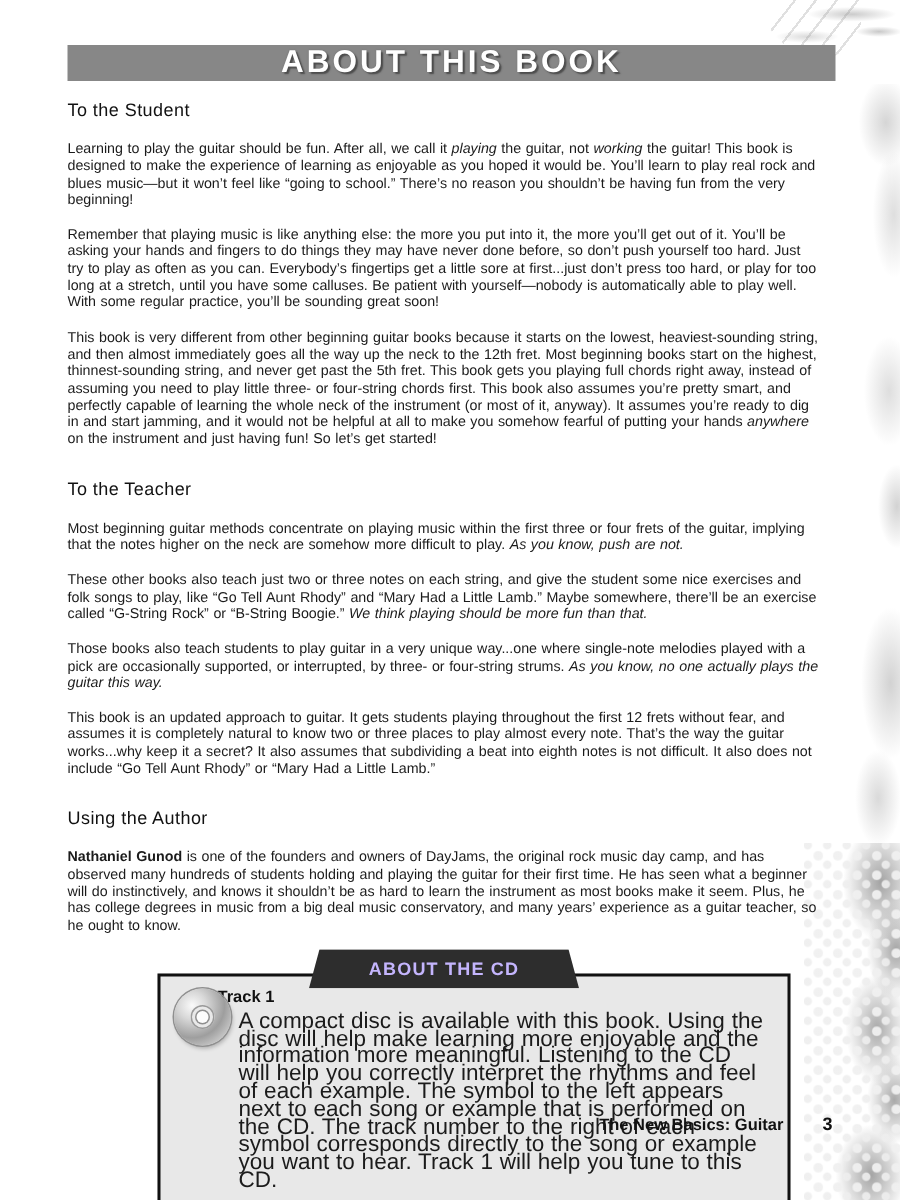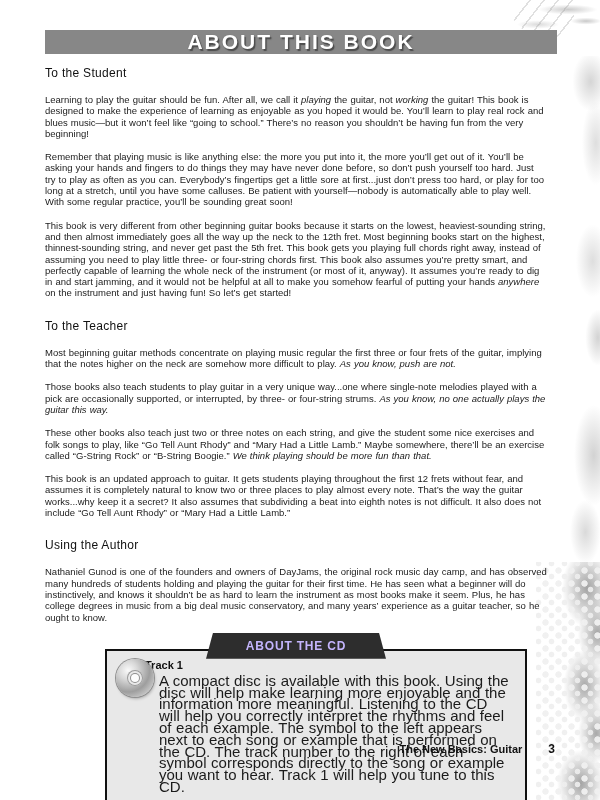--- a/index.html
+++ b/index.html
@@ -72,21 +72,21 @@
     font-size:12px; font-weight:normal; letter-spacing:.3px;
     color:#111; margin:18px 0 4px; line-height:18px;
   }
   section.first h2 { margin-top:4px; }
   p.body {
     margin:12px 0 8px;
     font-size:9.5px; line-height:11.3px; word-spacing:.4px;
     text-align:left; color:#1b1b1b;
   }
   .i { font-style:italic; }
-  .b { font-weight:normal; }
+  .b { font-weight:bold; }
 
   
   .cd-area { margin-top:10px; position:relative; }
   .cd-banner {
     width:180px; height:26px; margin:0 auto; position:relative; z-index:3;
     background: var(--cd-banner-dark, #2d2d2d);
     clip-path: polygon(7px 0, calc(100% - 7px) 0, 100% 100%, 0 100%);
     display:flex; align-items:center; justify-content:center;
   }
   .cd-banner span { color:#c4b5fd; font-weight:bold; font-size:12px; letter-spacing:.8px; }
@@ -140,23 +140,23 @@
 
     <section class="first">
       <h2>To the Student</h2>
       <p class="body"><span>Learning to play the guitar should be fun. After all, we call it </span><span class="i">playing</span><span> the guitar, not </span><span class="i">working</span><span> the guitar! This book is designed to make the experience of learning as enjoyable as you hoped it would be. You’ll learn to play real rock and blues music—but it won’t feel like “going to school.” There’s no reason you shouldn’t be having fun from the very beginning!</span></p>
       <p class="body"><span>Remember that playing music is like anything else: the more you put into it, the more you’ll get out of it. You’ll be asking your hands and fingers to do things they may have never done before, so don’t push yourself too hard. Just try to play as often as you can. Everybody’s fingertips get a little sore at first...just don’t press too hard, or play for too long at a stretch, until you have some calluses. Be patient with yourself—nobody is automatically able to play well. With some regular practice, you’ll be sounding great soon!</span></p>
       <p class="body"><span>This book is very different from other beginning guitar books because it starts on the lowest, heaviest-sounding string, and then almost immediately goes all the way up the neck to the 12th fret. Most beginning books start on the highest, thinnest-sounding string, and never get past the 5th fret. This book gets you playing full chords right away, instead of assuming you need to play little three- or four-string chords first. This book also assumes you’re pretty smart, and perfectly capable of learning the whole neck of the instrument (or most of it, anyway). It assumes you’re ready to dig in and start jamming, and it would not be helpful at all to make you somehow fearful of putting your hands </span><span class="i">anywhere</span><span> on the instrument and just having fun! So let’s get started!</span></p>
     </section>
 
     <section>
       <h2>To the Teacher</h2>
-      <p class="body"><span>Most beginning guitar methods concentrate on playing music regular the first three or four frets of the guitar, implying that the notes higher on the neck are somehow more difficult to play. </span><span class="i">As you know, push are not.</span></p>
+      <p class="body"><span>Most beginning guitar methods concentrate on playing music within the first three or four frets of the guitar, implying that the notes higher on the neck are somehow more difficult to play. </span><span class="i">As you know, push are not.</span></p>
+      <p class="body"><span>These other books also teach just two or three notes on each string, and give the student some nice exercises and folk songs to play, like “Go Tell Aunt Rhody” and “Mary Had a Little Lamb.” Maybe somewhere, there’ll be an exercise called “G-String Rock” or “B-String Boogie.” </span><span class="i">We think playing should be more fun than that.</span></p>
       <p class="body"><span>Those books also teach students to play guitar in a very unique way...one where single-note melodies played with a pick are occasionally supported, or interrupted, by three- or four-string strums. </span><span class="i">As you know, no one actually plays the guitar this way.</span></p>
-      <p class="body"><span>These other books also teach just two or three notes on each string, and give the student some nice exercises and folk songs to play, like “Go Tell Aunt Rhody” and “Mary Had a Little Lamb.” Maybe somewhere, there’ll be an exercise called “G-String Rock” or “B-String Boogie.” </span><span class="i">We think playing should be more fun than that.</span></p>
       <p class="body"><span>This book is an updated approach to guitar. It gets students playing throughout the first 12 frets without fear, and assumes it is completely natural to know two or three places to play almost every note. That’s the way the guitar works...why keep it a secret? It also assumes that subdividing a beat into eighth notes is not difficult. It also does not include “Go Tell Aunt Rhody” or “Mary Had a Little Lamb.”</span></p>
     </section>
 
     <section>
       <h2>Using the Author</h2>
       <p class="body"><span class="b">Nathaniel Gunod</span><span> is one of the founders and owners of DayJams, the original rock music day camp, and has observed many hundreds of students holding and playing the guitar for their first time. He has seen what a beginner will do instinctively, and knows it shouldn’t be as hard to learn the instrument as most books make it seem. Plus, he has college degrees in music from a big deal music conservatory, and many years’ experience as a guitar teacher, so he ought to know.</span></p>
     </section>
 
     <div class="cd-area">
       <div class="cd-banner">

